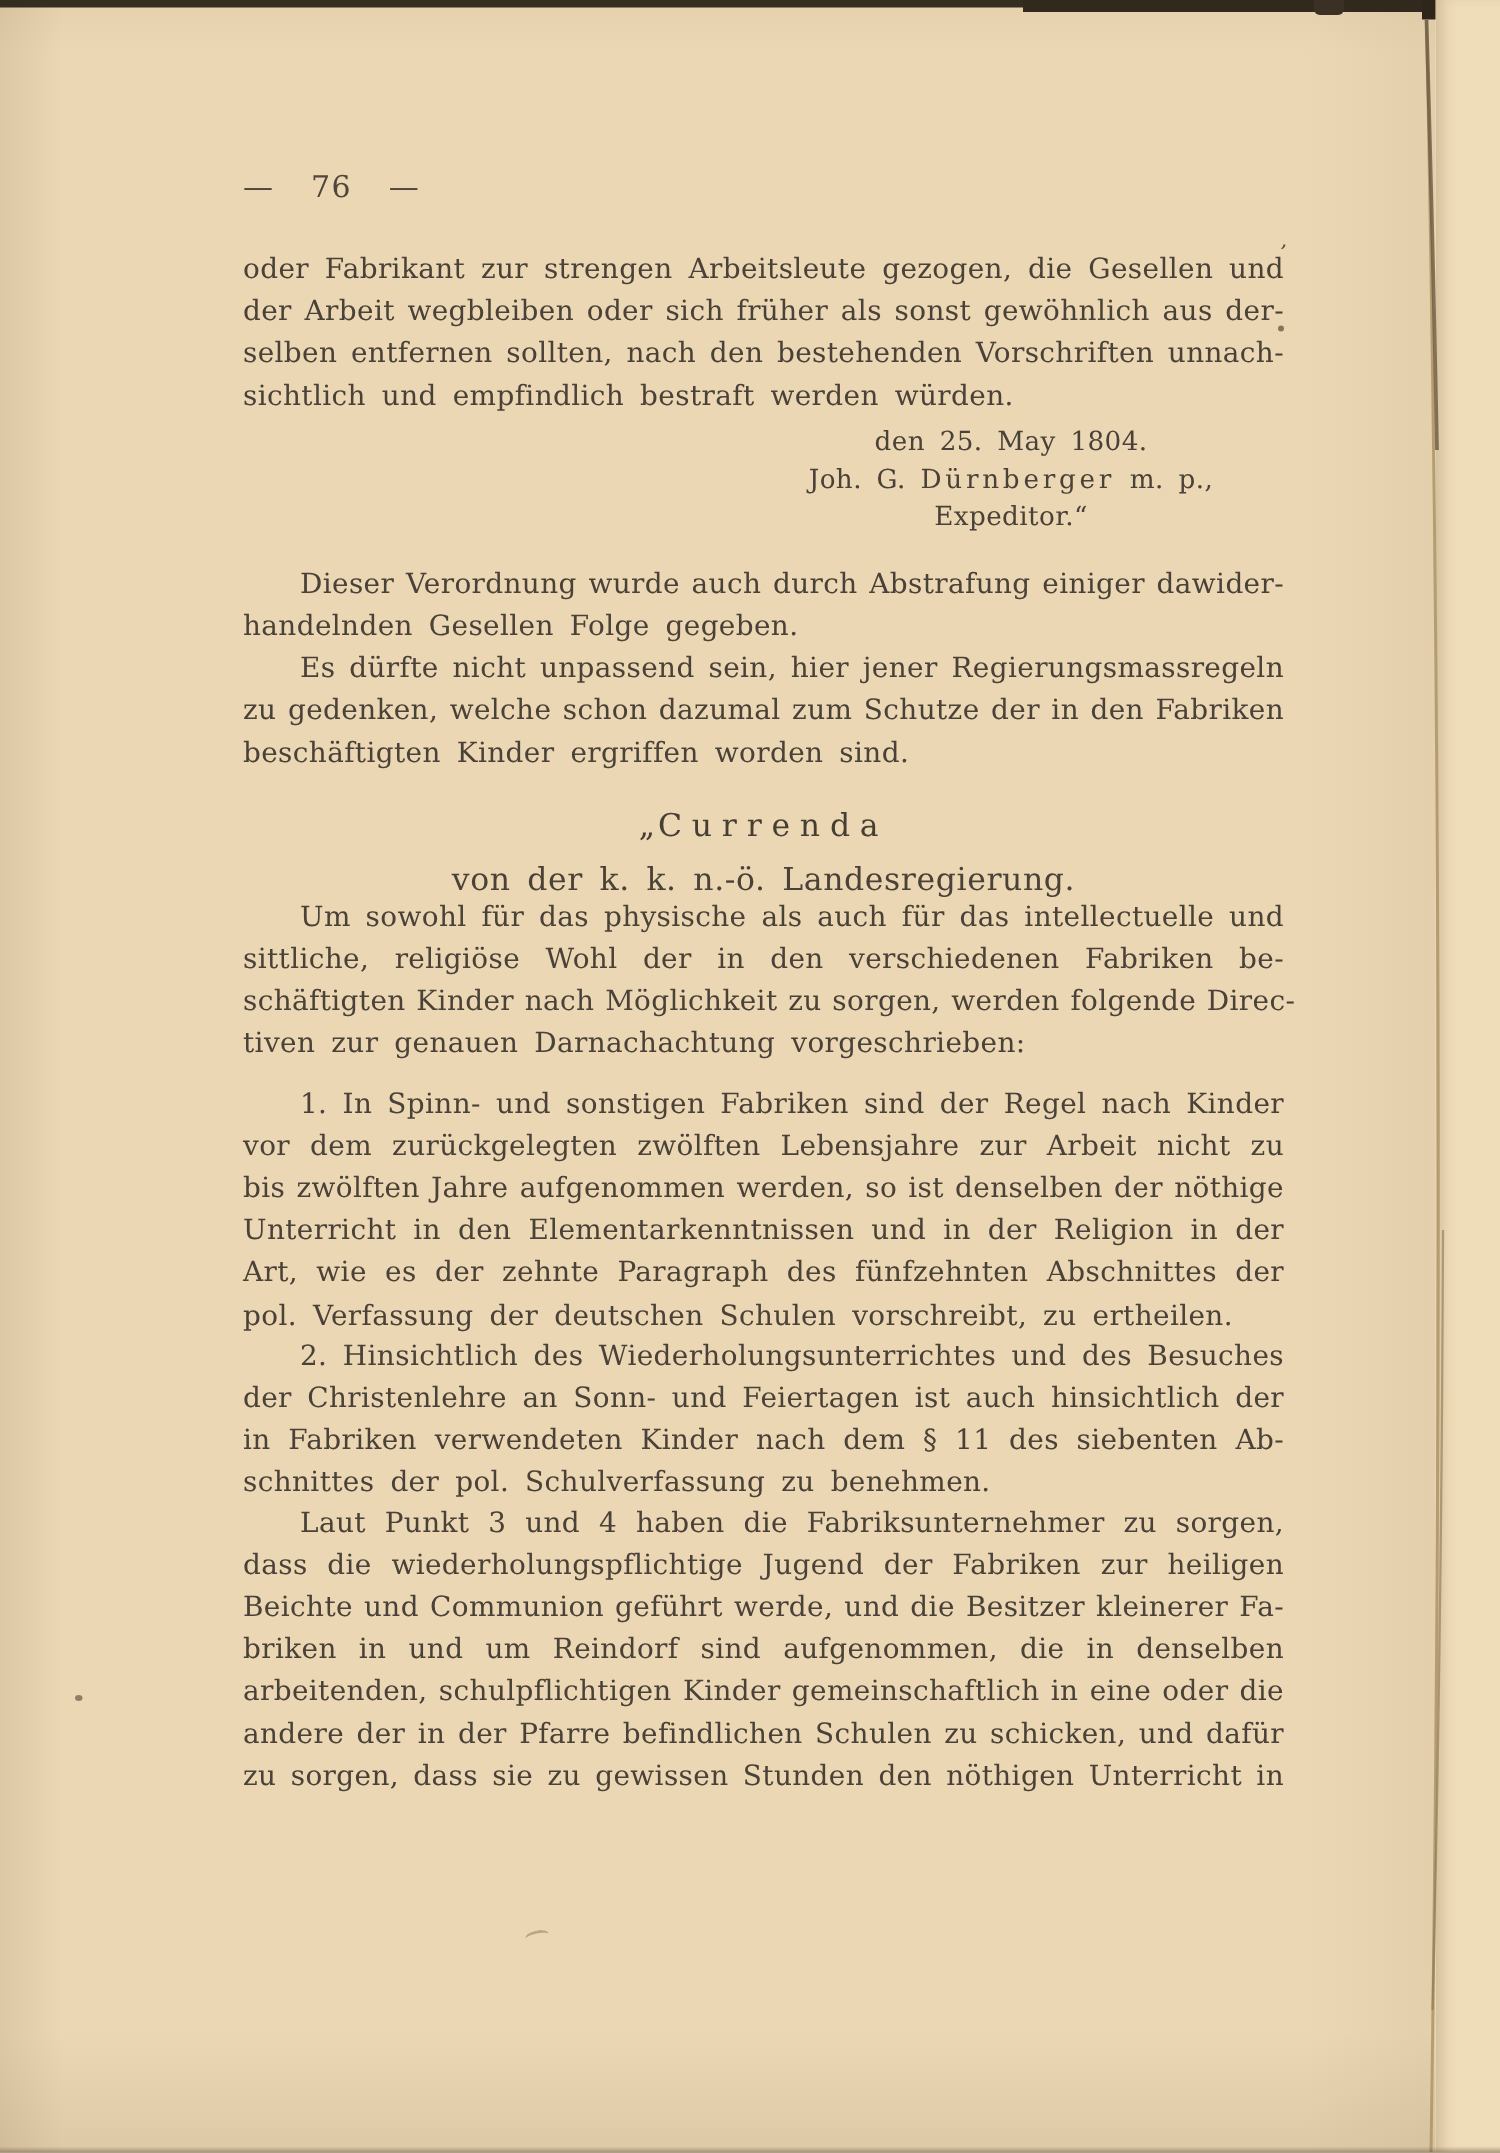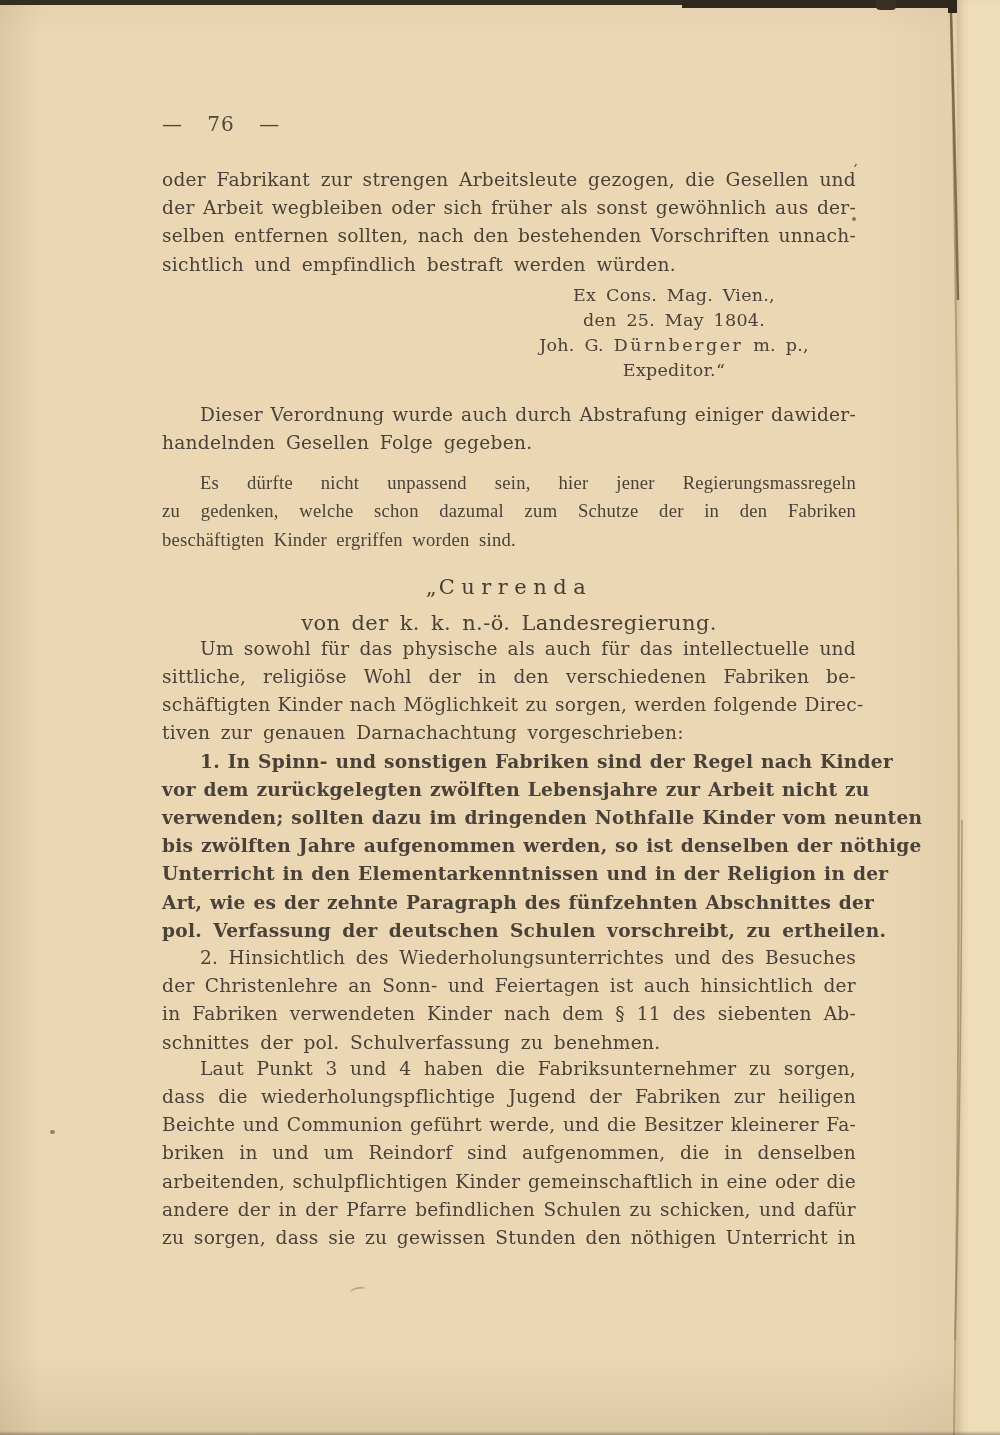--- a/index.html
+++ b/index.html
@@ -34,28 +34,28 @@
     font-size:18.6px;letter-spacing:.25px;word-spacing:1px;}
   .ln{text-align:justify;text-align-last:justify;white-space:nowrap;}
   .ln.end{text-align-last:left;word-spacing:4.5px;}
   .ln.ind{padding-left:38px;}
   
   .citation{margin:4px 0 0 330px;width:364px;text-align:center;
     font-size:17.5px;line-height:25px;word-spacing:4px;}
   .sperr{letter-spacing:2.5px;}
   
   .p2{margin-top:18px;}
-  .p3{margin-top:12px;font-family:Liberation Serif, serif;}
+  .p3{margin-top:0;}
   .heading{margin-top:19px;height:30px;text-align:center;font-size:21px;color:#463e33;}
   .heading .hq{letter-spacing:2px;}
   .heading .ht{letter-spacing:6.5px;}
   .subheading{margin-top:6px;height:26px;text-align:center;font-size:21px;
     word-spacing:4px;letter-spacing:.4px;}
   .p4{margin-top:0;}
-  .p5{margin-top:0;font-weight:bold;}
+  .p5{margin-top:12px;}
   .p6{margin-top:-1px;}
   .p7{margin-top:-2px;}
   
   .und-mark{position:absolute;left:852px;top:161px;font-size:14px;color:#5a4d3e;
     transform:rotate(12deg);}
   .von-dot{position:absolute;left:852px;top:217px;width:4px;height:4px;background:#6d5d48;
     border-radius:50%;opacity:.8;}
   .left-speck{position:absolute;left:50px;top:1130px;width:5px;height:4px;background:#85755c;
     border-radius:50%;opacity:.9;}
   .pencil-mark{position:absolute;left:350px;top:1287px;width:16px;height:6px;
@@ -83,21 +83,20 @@
   <div class="content">
 
     <div class="para">
       <div class="ln">oder Fabrikant zur strengen Arbeitsleute gezogen, die Gesellen und</div>
       <div class="ln">der Arbeit wegbleiben oder sich früher als sonst gewöhnlich aus der-</div>
       <div class="ln">selben entfernen sollten, nach den bestehenden Vorschriften unnach-</div>
       <div class="ln end">sichtlich und empfindlich bestraft werden würden.</div>
     </div>
 
     <div class="citation">
-      <div>Ex Cons. Mag. Vien.,</div>
       <div>den 25. May 1804.</div>
       <div><span>Joh. G. </span><span class="sperr">Dürnberger</span><span> m. p., Expeditor.“</span></div>
     </div>
 
     <div class="para p2">
       <div class="ln ind">Dieser Verordnung wurde auch durch Abstrafung einiger dawider-</div>
       <div class="ln end">handelnden Gesellen Folge gegeben.</div>
     </div>
 
     <div class="para p3">
@@ -112,21 +111,20 @@
     <div class="para p4">
       <div class="ln ind">Um sowohl für das physische als auch für das intellectuelle und</div>
       <div class="ln">sittliche, religiöse Wohl der in den verschiedenen Fabriken be-</div>
       <div class="ln">schäftigten Kinder nach Möglichkeit zu sorgen, werden folgende Direc-</div>
       <div class="ln end">tiven zur genauen Darnachachtung vorgeschrieben:</div>
     </div>
 
     <div class="para p5">
       <div class="ln ind">1. In Spinn- und sonstigen Fabriken sind der Regel nach Kinder</div>
       <div class="ln">vor dem zurückgelegten zwölften Lebensjahre zur Arbeit nicht zu</div>
-      <div class="ln">verwenden; sollten dazu im dringenden Nothfalle Kinder vom neunten</div>
       <div class="ln">bis zwölften Jahre aufgenommen werden, so ist denselben der nöthige</div>
       <div class="ln">Unterricht in den Elementarkenntnissen und in der Religion in der</div>
       <div class="ln">Art, wie es der zehnte Paragraph des fünfzehnten Abschnittes der</div>
       <div class="ln end">pol. Verfassung der deutschen Schulen vorschreibt, zu ertheilen.</div>
     </div>
 
     <div class="para p6">
       <div class="ln ind">2. Hinsichtlich des Wiederholungsunterrichtes und des Besuches</div>
       <div class="ln">der Christenlehre an Sonn- und Feiertagen ist auch hinsichtlich der</div>
       <div class="ln">in Fabriken verwendeten Kinder nach dem § 11 des siebenten Ab-</div>

